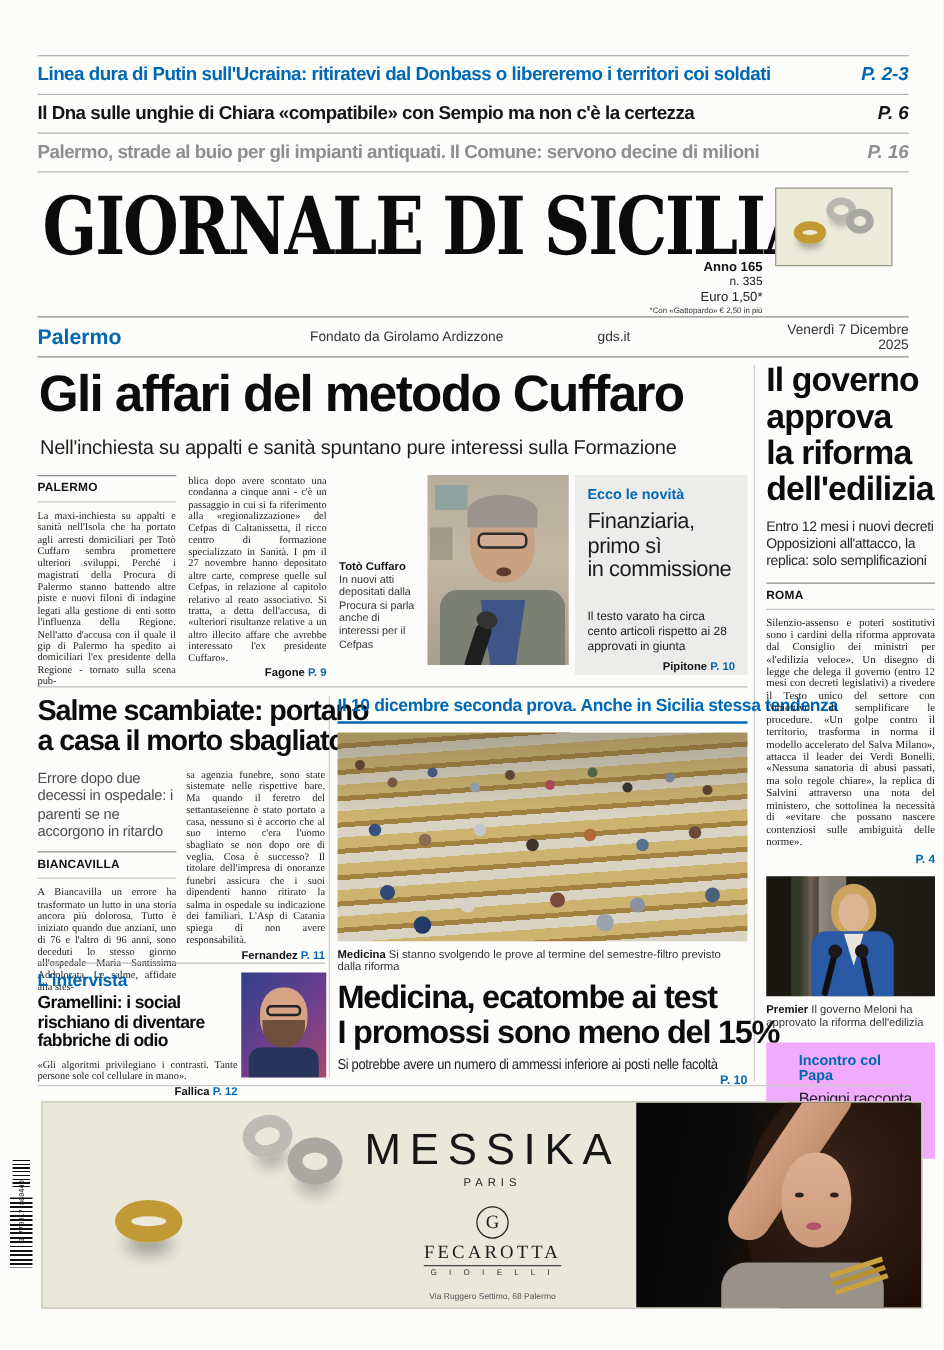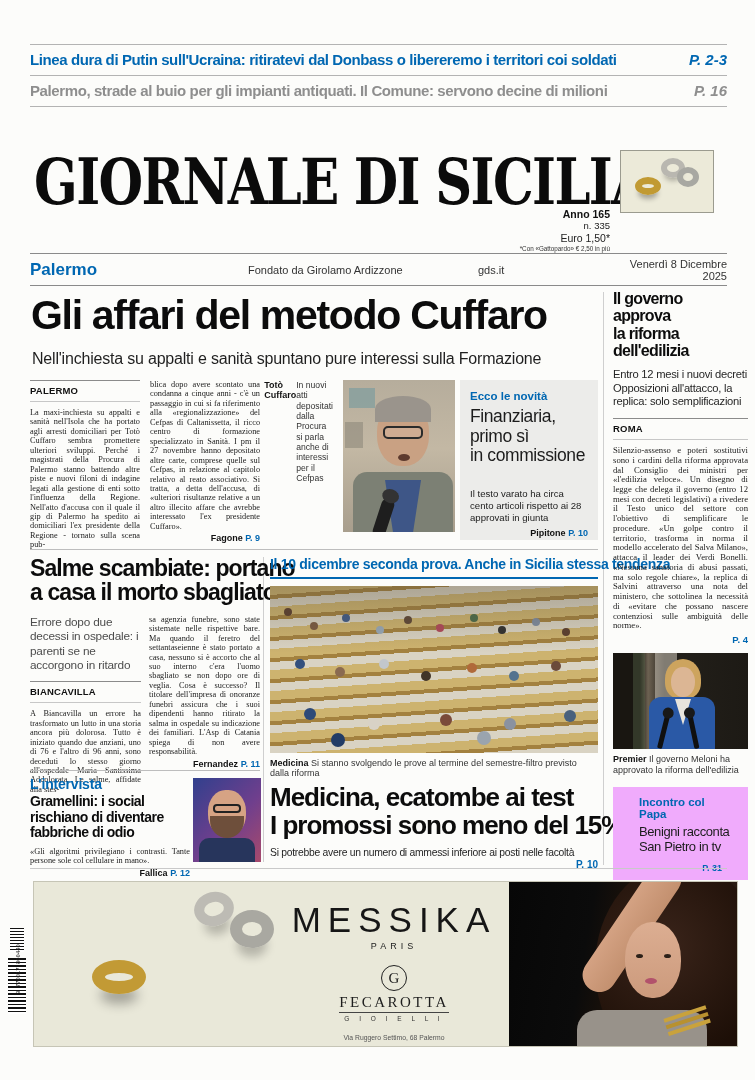--- a/index.html
+++ b/index.html
@@ -53,21 +53,21 @@
     font-size:16px; letter-spacing:-0.2px; color:#1f1f1f; }
   .kicker { font-weight:700; font-size:9.5px; letter-spacing:0.2px; color:#111;
             border-top:1px solid #8b8b8b; border-bottom:1px solid #c7c7c7;
             padding:4px 0 5px; margin-bottom:6px; }
   .body-serif { font-family:"Liberation Serif", serif; font-size:8.3px; line-height:1.14;
                 text-align:justify; color:#1b1b1b; }
   .byline { text-align:right; font-weight:700; font-size:9px; color:#111; margin-top:2px; }
   .byline .pg { color:#0067b2; }
   .lead-cols { position:absolute; left:30px; top:380px; width:425px; display:flex; gap:10px; }
   .lead-col { width:114px; }
-  .cap-col { width:63px; height:152px; display:flex; flex-direction:row;
+  .cap-col { width:63px; height:152px; display:flex; flex-direction:column;
              justify-content:flex-end; padding-bottom:12px; }
   .cap-title { font-weight:700; font-size:9px; color:#111; }
   .cap-text  { font-size:8.6px; color:#333; line-height:1.2; }
 
   
   .photo-cuffaro { width:116px; height:152px; position:relative; overflow:hidden;
      background:linear-gradient(180deg,#b6ad9c 0%,#c3b8a4 45%,#a89e8d 100%); }
   .pc-win1 { position:absolute; left:6px; top:8px; width:26px; height:20px; background:#7e9c9e; opacity:.7;}
   .pc-win2 { position:absolute; left:2px; top:42px; width:18px; height:26px; background:#8d887b; opacity:.6;}
   .pc-head { position:absolute; left:34px; top:22px; width:52px; height:64px; border-radius:46%;
@@ -148,21 +148,21 @@
   .mid-caption { margin-top:5px; font-size:9px; color:#333; }
   .mid-caption b { color:#111; }
   .mid-hl { margin-top:6px; font-weight:700; font-size:26px; letter-spacing:-1px;
             line-height:1.07; color:#0c0c0c; white-space:nowrap; }
   .mid-subhead { margin-top:6px; font-size:11.5px; color:#1f1f1f; letter-spacing:-0.3px;
                  white-space:nowrap; transform:scaleX(0.9); transform-origin:left; }
   .mid-page { text-align:right; font-weight:700; font-size:10px; color:#0067b2; margin-top:1px; }
 
   
   .sidebar { position:absolute; left:613px; top:290px; width:135px; }
-  .sb-title div { font-weight:700; font-size:16px; letter-spacing:-0.7px; line-height:1.08;
+  .sb-title div { font-weight:700; font-size:27px; letter-spacing:-0.7px; line-height:1.08;
                   color:#0c0c0c; white-space:nowrap; }
   .sb-subhead { margin-top:9px; font-size:11.2px; line-height:1.22; letter-spacing:-0.25px; color:#262626; }
   .sb-kicker { margin-top:9px; }
   .sb-body { font-size:8.7px; line-height:1.12; }
   .sb-page { text-align:right; font-weight:700; font-size:9.5px; color:#0067b2; margin:3px 0 8px; }
   .sb-photo { width:135px; height:96px; position:relative; overflow:hidden;
     background:linear-gradient(90deg,#191611 0%,#191611 20%,#6d6252 26%,#23201a 38%,#1d1a15 100%); }
   .sp-flag { position:absolute; left:42px; top:0; width:22px; height:96px; background:#cfc9bc; opacity:.55; }
   .sp-flag2{ position:absolute; left:20px; top:0; width:12px; height:96px; background:#5a6b4d; opacity:.4; }
   .sp-hair { position:absolute; left:52px; top:6px; width:36px; height:40px; border-radius:50% 50% 40% 40%;
@@ -228,20 +228,24 @@
 <body>
 
 <div id="page">
 
   <div class="top-strip">
     <div class="ts-row">
       <span class="ts-text c-blue">Linea dura di Putin sull'Ucraina: ritiratevi dal Donbass o libereremo i territori coi soldati</span>
       <span class="ts-page c-blue">P. 2-3</span>
     </div>
     <div class="ts-row">
+      <span class="ts-text c-black">Il Dna sulle unghie di Chiara «compatibile» con Sempio ma non c'è la certezza</span>
+      <span class="ts-page c-black">P. 6</span>
+    </div>
+    <div class="ts-row">
       <span class="ts-text c-gray">Palermo, strade al buio per gli impianti antiquati. Il Comune: servono decine di milioni</span>
       <span class="ts-page c-gray">P. 16</span>
     </div>
   </div>
 
   <div class="masthead-title">GIORNALE DI SICILIA</div>
   <div class="mini-ad">
     <div class="ring r1"></div>
     <div class="ring r2"></div>
     <div class="ring r3"></div>
@@ -250,21 +254,21 @@
     <div class="mm-anno">Anno 165</div>
     <div class="mm-num">n. 335</div>
     <div class="mm-price">Euro 1,50*</div>
     <div class="mm-note">*Con «Gattopardo» € 2,50 in più</div>
   </div>
 
   <div class="dateline">
     <span class="dl-edition">Palermo</span>
     <span class="dl-founder">Fondato da Girolamo Ardizzone</span>
     <span class="dl-site">gds.it</span>
-    <span class="dl-date">Venerdì 8 Dicembre 2025</span>
+    <span class="dl-date">Venerdì 7 Dicembre 2025</span>
   </div>
 
   <div class="lead-headline">Gli affari del metodo Cuffaro</div>
   <div class="lead-subhead">Nell'inchiesta su appalti e sanità spuntano pure interessi sulla Formazione</div>
 
   <div class="lead-cols">
     <div class="lead-col">
       <div class="kicker">PALERMO</div>
       <div class="body-serif">La maxi-inchiesta su appalti e sanità nell'Isola che ha portato agli arresti domiciliari per Totò Cuffaro sembra promettere ulteriori sviluppi. Perché i magistrati della Procura di Palermo stanno battendo altre piste e nuovi filoni di indagine legati alla gestione di enti sotto l'influenza della Regione. Nell'atto d'accusa con il quale il gip di Palermo ha spedito ai domiciliari l'ex presidente della Regione - tornato sulla scena pub-</div>
     </div>

